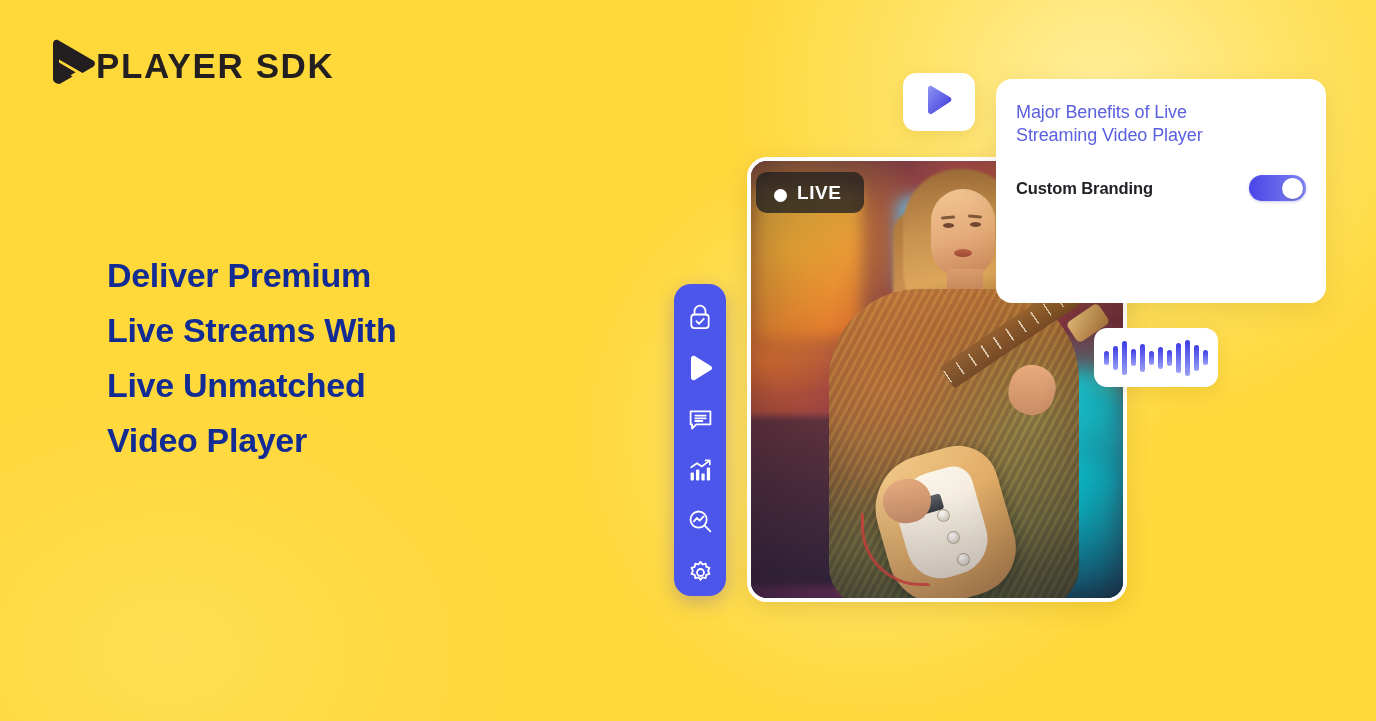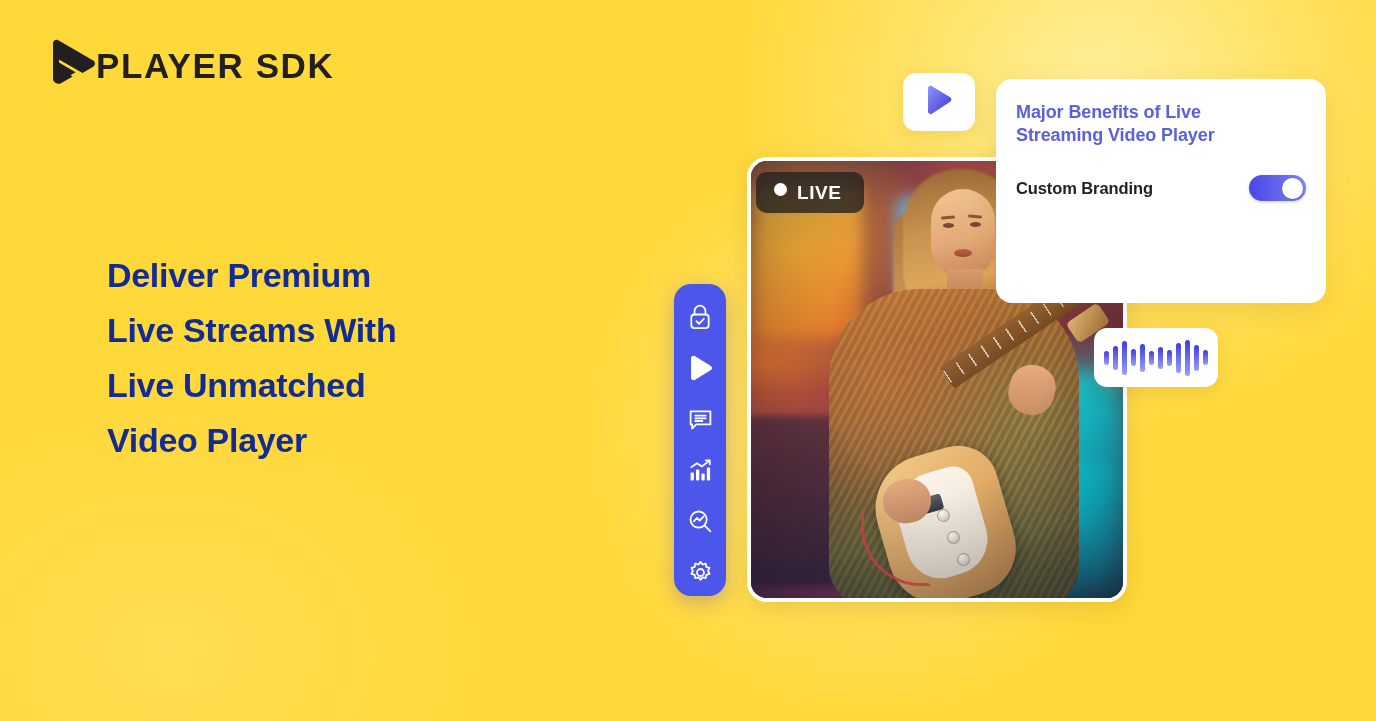--- a/index.html
+++ b/index.html
@@ -241,21 +241,21 @@
   }
   .ph-warm {
     position:absolute; inset:0;
     background:linear-gradient(180deg, rgba(255,160,60,.16) 0%, rgba(255,90,60,.08) 40%, rgba(0,160,200,.12) 100%);
     mix-blend-mode:screen;
   }
 
   
   .live-badge {
     position:absolute; left:756px; top:172px;
-    display:flex; align-items:flex-start; gap:10px;
+    display:flex; align-items:flex-end; gap:10px;
     padding:11px 22px 11px 18px; border-radius:11px;
     background:rgba(36,34,32,.80);
   }
   .live-dot { width:13px; height:13px; border-radius:50%; background:#FFFFFF; }
   .live-text {
     color:#FFFFFF; font-size:19px; font-weight:bold; letter-spacing:.6px; line-height:1;
   }
 
   
   .play-card {
@@ -266,21 +266,21 @@
   }
 
   
   .benefits-card {
     position:absolute; left:996px; top:79px; width:330px; height:224px;
     background:#FFFFFF; border-radius:16px;
     padding:22px 20px 16px 20px;
     box-shadow:0 8px 26px rgba(150,110,0,.16);
   }
   .benefits-title {
-    color:#5A60E0; font-size:18px; font-weight:bold; line-height:23px;
+    color:#5A60E0; font-size:18px; font-weight:normal; line-height:23px;
     letter-spacing:-.1px; margin-bottom:22px; white-space:pre-line;
   }
   .benefit-row {
     display:flex; align-items:center; justify-content:space-between;
     height:38px; margin-bottom:0;
   }
   .benefit-label {
     color:#212226; font-size:16.5px; font-weight:bold; letter-spacing:-.1px;text-align:center;
   }
   .toggle {

